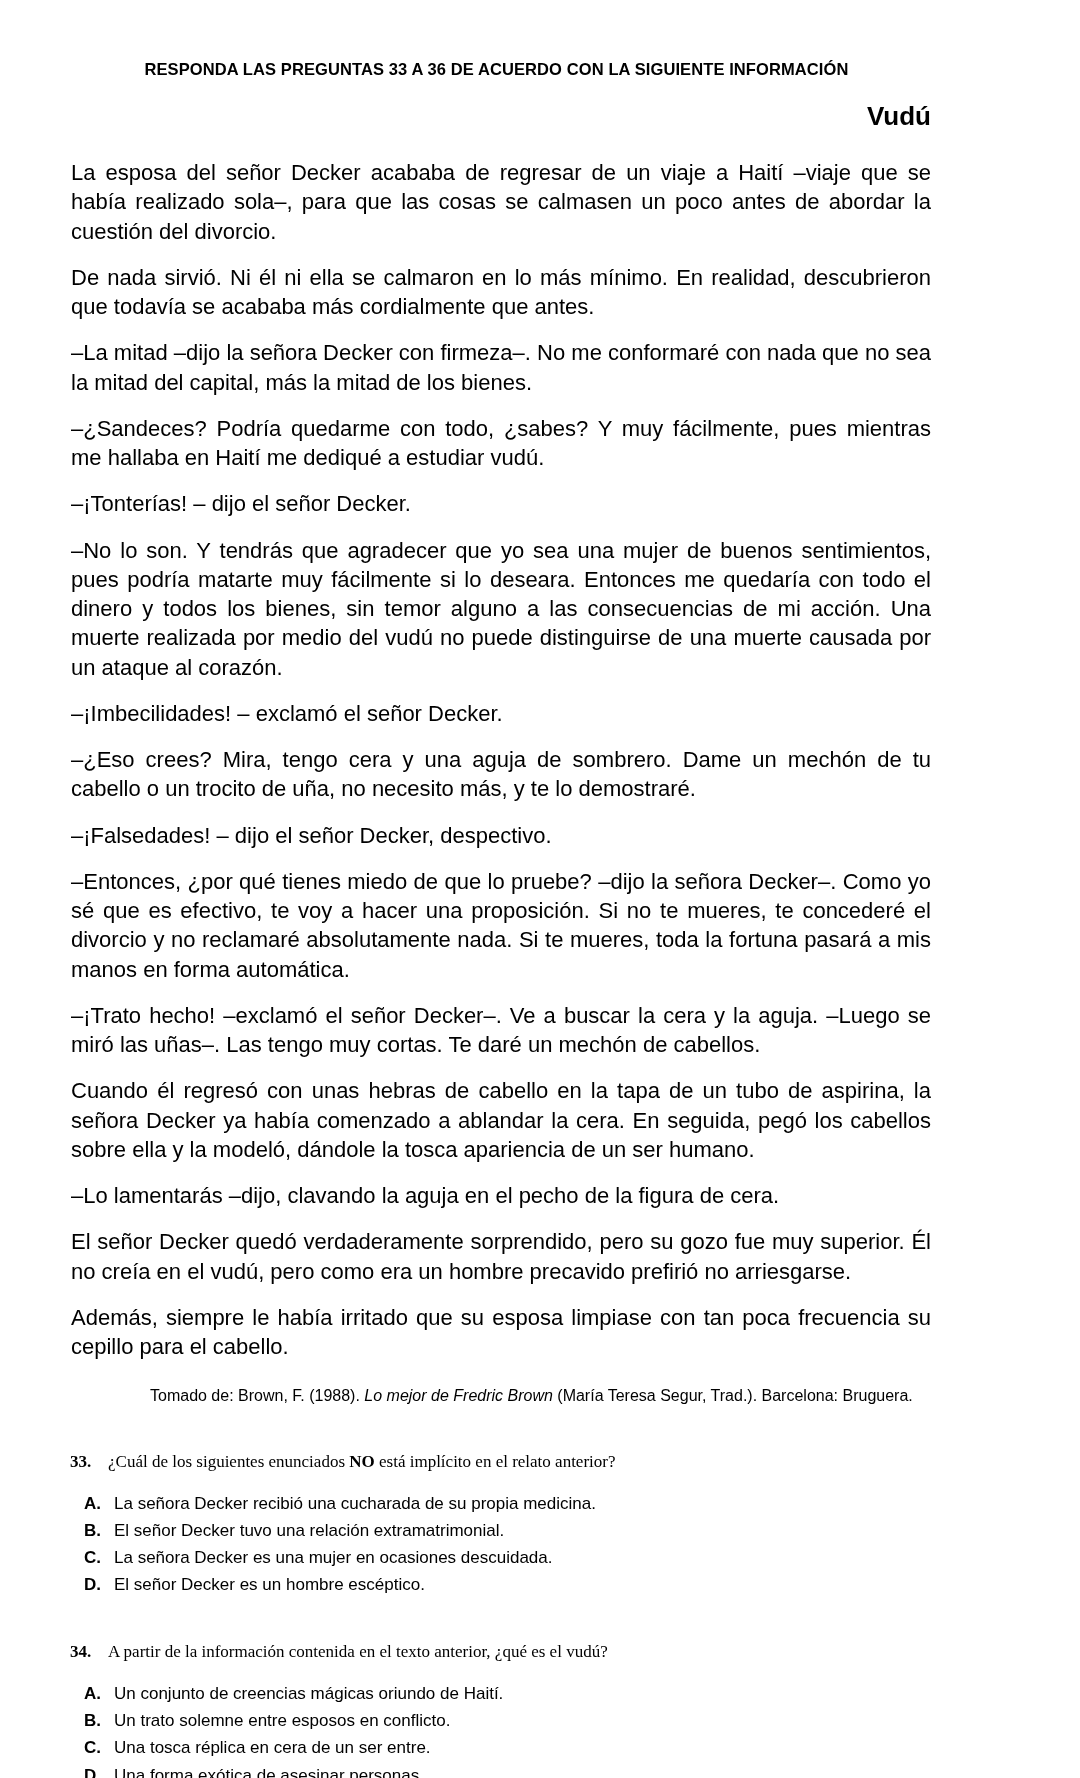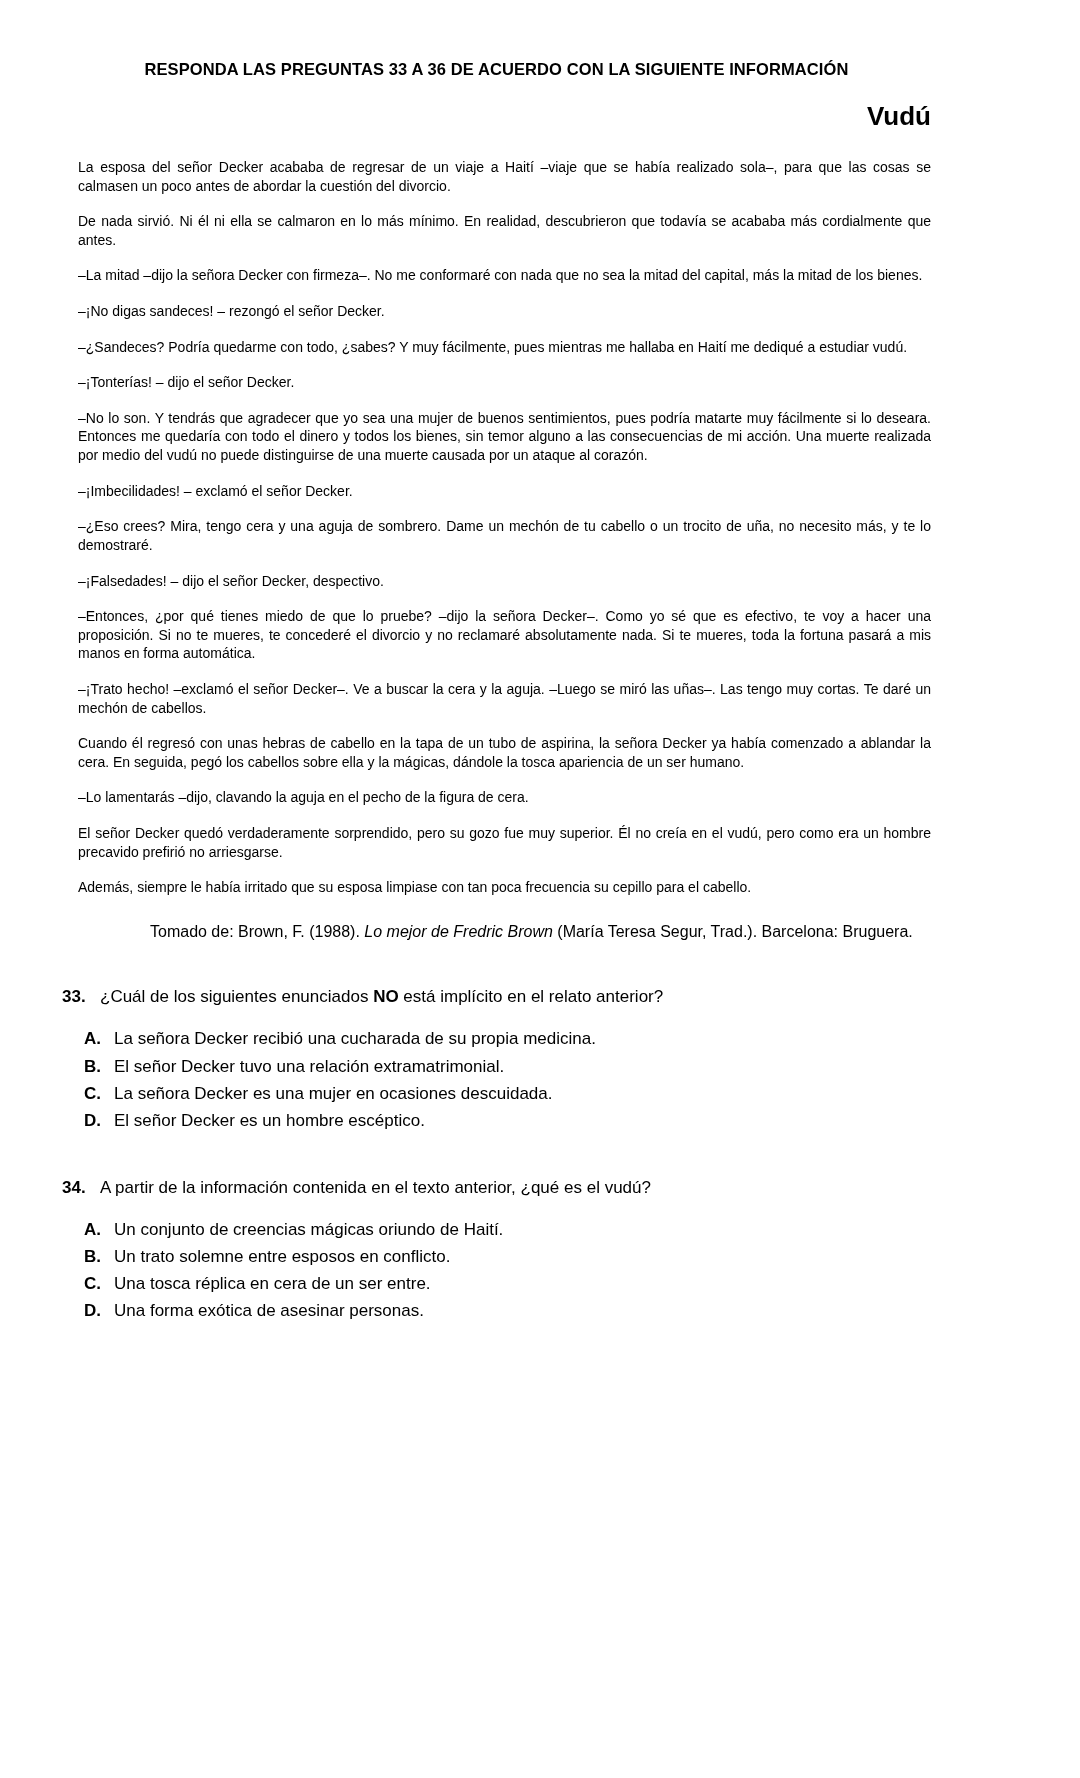--- a/index.html
+++ b/index.html
@@ -28,23 +28,23 @@
     letter-spacing: 0.1px;
     margin: 12px 0 0 0;
   }
   .doc-title {
     text-align: right;
     font-weight: bold;
     font-size: 26px;
     margin: 22px 0 26px 0;
   }
   p.para {
-    font-size: 14px;
+    font-size: 22px;
     line-height: 1.33;
-    margin: 0 0 17px 16px;
+    margin: 0 0 17px 9px;
     text-align: justify;
     text-justify: inter-word;
   }
   p.para:last-of-type {
     margin-bottom: 0;
   }
   .source {
     font-size: 16px;
     line-height: 1.35;
     margin: 24px 0 0 0;
@@ -55,21 +55,22 @@
     font-style: italic;
   }
   .question-block {
     margin-top: 44px;
   }
   .question-line {
     font-size: 17px;
     line-height: 1.35;
     display: flex;
     align-items: flex-start;
-    margin: 0;
+    margin: 8px;
+    font-family: Liberation Serif, serif;
   }
   .q-num {
     font-weight: bold;
     width: 38px;
     flex: 0 0 38px;
   }
   .q-text {
     flex: 1 1 auto;
   }
   .q-text .bold {
@@ -104,30 +105,29 @@
 <div class="page">
 
   <div class="instruction">RESPONDA LAS PREGUNTAS 33 A 36 DE ACUERDO CON LA SIGUIENTE INFORMACIÓN</div>
 
   <h1 class="doc-title">Vudú</h1>
 
   <div>
     <p class="para">La esposa del señor Decker acababa de regresar de un viaje a Haití –viaje que se había realizado sola–, para que las cosas se calmasen un poco antes de abordar la cuestión del divorcio.</p>
     <p class="para">De nada sirvió. Ni él ni ella se calmaron en lo más mínimo. En realidad, descubrieron que todavía se acababa más cordialmente que antes.</p>
     <p class="para">–La mitad –dijo la señora Decker con firmeza–. No me conformaré con nada que no sea la mitad del capital, más la mitad de los bienes.</p>
-    <p class="para">–¡No digas sandeces! – rezongó el señor Decker.</p>
     <p class="para">–¿Sandeces? Podría quedarme con todo, ¿sabes? Y muy fácilmente, pues mientras me hallaba en Haití me dediqué a estudiar vudú.</p>
     <p class="para">–¡Tonterías! – dijo el señor Decker.</p>
     <p class="para">–No lo son. Y tendrás que agradecer que yo sea una mujer de buenos sentimientos, pues podría matarte muy fácilmente si lo deseara. Entonces me quedaría con todo el dinero y todos los bienes, sin temor alguno a las consecuencias de mi acción. Una muerte realizada por medio del vudú no puede distinguirse de una muerte causada por un ataque al corazón.</p>
     <p class="para">–¡Imbecilidades! – exclamó el señor Decker.</p>
     <p class="para">–¿Eso crees? Mira, tengo cera y una aguja de sombrero. Dame un mechón de tu cabello o un trocito de uña, no necesito más, y te lo demostraré.</p>
     <p class="para">–¡Falsedades! – dijo el señor Decker, despectivo.</p>
     <p class="para">–Entonces, ¿por qué tienes miedo de que lo pruebe? –dijo la señora Decker–. Como yo sé que es efectivo, te voy a hacer una proposición. Si no te mueres, te concederé el divorcio y no reclamaré absolutamente nada. Si te mueres, toda la fortuna pasará a mis manos en forma automática.</p>
     <p class="para">–¡Trato hecho! –exclamó el señor Decker–. Ve a buscar la cera y la aguja. –Luego se miró las uñas–. Las tengo muy cortas. Te daré un mechón de cabellos.</p>
-    <p class="para">Cuando él regresó con unas hebras de cabello en la tapa de un tubo de aspirina, la señora Decker ya había comenzado a ablandar la cera. En seguida, pegó los cabellos sobre ella y la mágicas, dándole la tosca apariencia de un ser humano.</p>
+    <p class="para">Cuando él regresó con unas hebras de cabello en la tapa de un tubo de aspirina, la señora Decker ya había comenzado a ablandar la cera. En seguida, pegó los cabellos sobre ella y la modeló, dándole la tosca apariencia de un ser humano.</p>
     <p class="para">–Lo lamentarás –dijo, clavando la aguja en el pecho de la figura de cera.</p>
     <p class="para">El señor Decker quedó verdaderamente sorprendido, pero su gozo fue muy superior. Él no creía en el vudú, pero como era un hombre precavido prefirió no arriesgarse.</p>
     <p class="para">Además, siempre le había irritado que su esposa limpiase con tan poca frecuencia su cepillo para el cabello.</p>
   </div>
 
   <div class="source">
     <span>Tomado de: Brown, F. (1988).</span>
     <span class="ital">Lo mejor de Fredric Brown</span>
     <span>(María Teresa Segur, Trad.). Barcelona: Bruguera.</span>
   </div>

